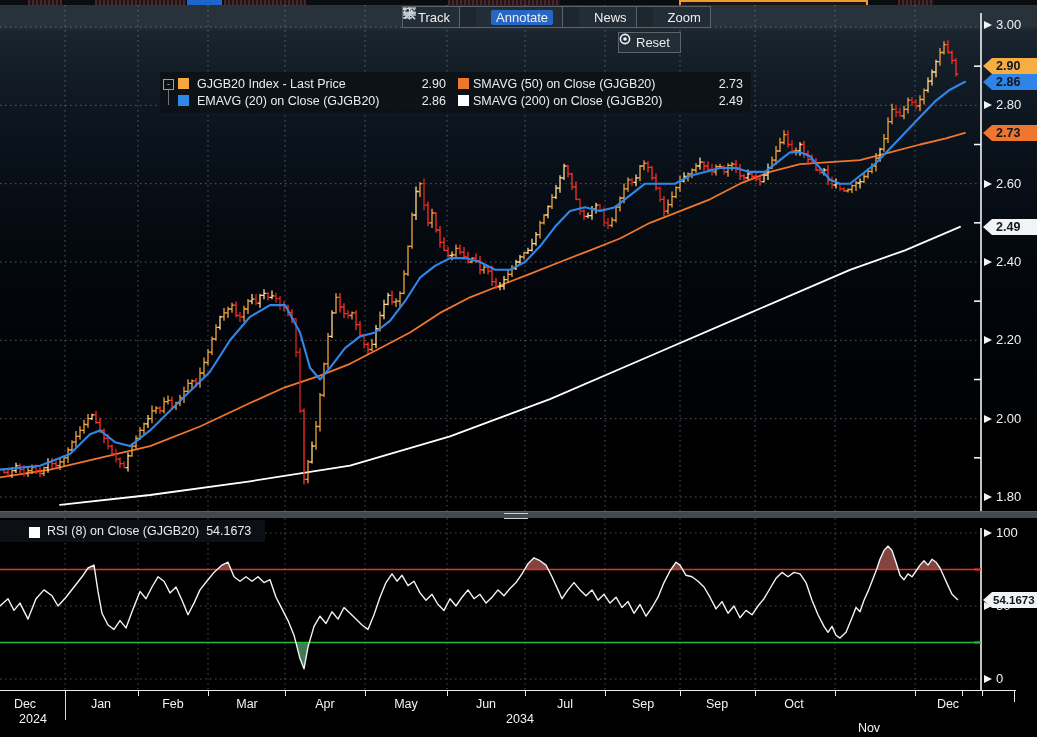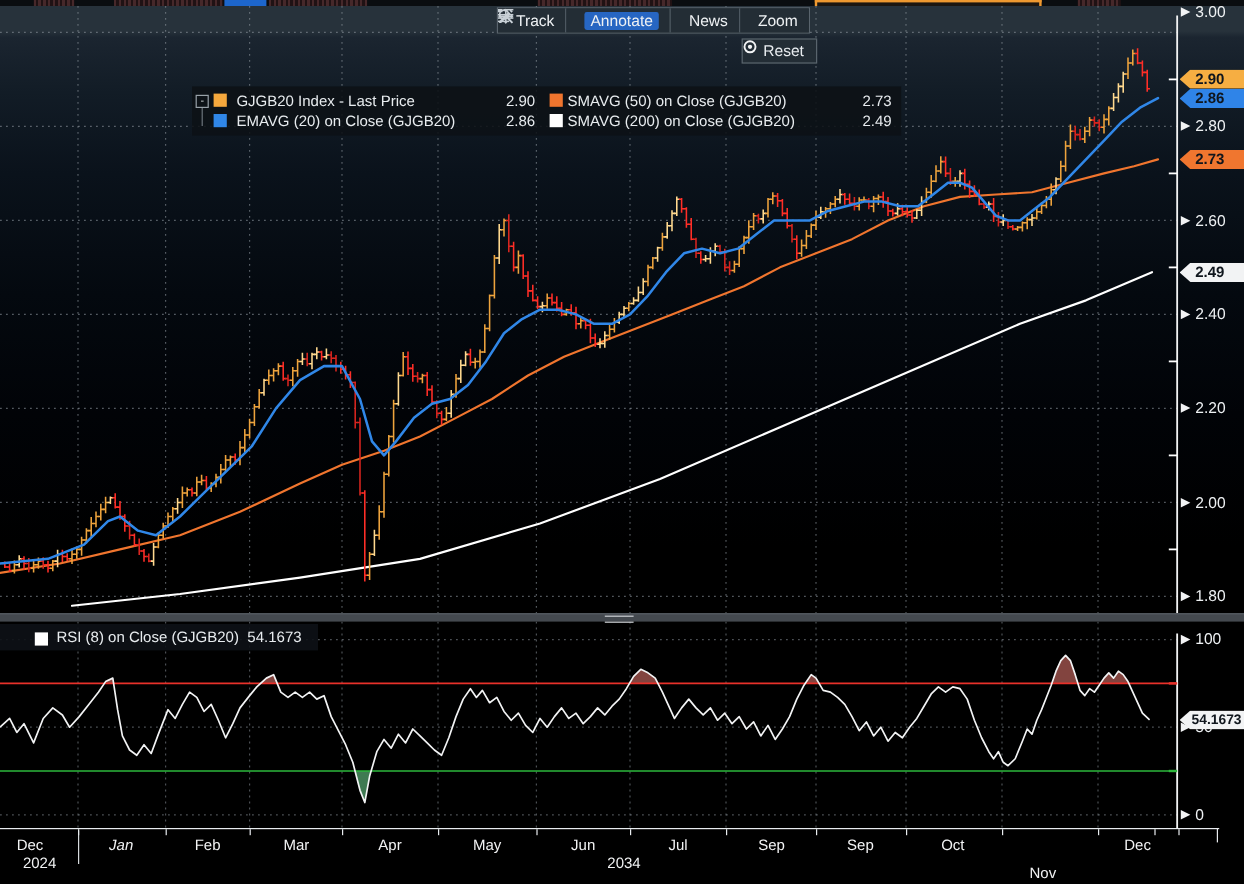--- a/index.html
+++ b/index.html
@@ -10,21 +10,21 @@
   .frag{position:absolute;top:0;height:5px;}
   .frag.maroon{background:repeating-linear-gradient(90deg,#46282a 0 2px,#201214 2px 4px);}
   .frag.blue{background:#1d66cc;}
   .frag.orangebox{box-sizing:border-box;border:2px solid #ef9930;border-bottom:none;background:#1c1610;}
   
   .main-panel{position:absolute;left:0;top:5px;width:1037px;height:506px;
     background:linear-gradient(180deg,#27323b 0px,#27323b 21px,#1b2530 26px,#121c26 72px,
       #0a121b 140px,#04090f 240px,#010307 340px,#000 450px);}
   .main-panel svg,.rsi-panel svg{position:absolute;left:0;top:0;}
   
-  .toolbar{position:absolute;left:414px;top:1px;display:flex;border:1px solid #59646d;background:#1e272e;z-index:6;}
+  .toolbar{position:absolute;left:402px;top:1px;display:flex;border:1px solid #59646d;background:#1e272e;z-index:6;gap:16px;}
   .tbtn{display:flex;align-items:center;gap:6px;padding:0 9px;height:20px;background:#232d35;
         border-right:1px solid #59646d;font-size:13px;color:#eef1f3;cursor:default;white-space:nowrap;}
   .tbtn:last-child{border-right:none;}
   .tbtn .hl{background:#2766c2;padding:0 5px;border-radius:2px;}
   .reset-btn{position:absolute;left:618px;top:27px;display:flex;align-items:center;gap:7px;
         height:19px;padding:0 10px;border:1px solid #59646d;background:#232d35;font-size:13px;z-index:6;}
   .icon{display:inline-block;line-height:0;}
   
   .legend{position:absolute;left:160px;top:67px;padding:3px 8px 4px 18px;
      background:rgba(13,17,22,0.88);z-index:5;font-size:12.5px;}
@@ -484,41 +484,41 @@
         <div class="ax-tick" style="left: 605px;"></div>
         <div class="ax-tick" style="left: 680px;"></div>
         <div class="ax-tick" style="left: 755px;"></div>
         <div class="ax-tick" style="left: 835px;"></div>
         <div class="ax-tick" style="left: 915px;"></div>
         <div class="ax-tick" style="left: 962px;"></div>
         <div class="ax-tick" style="left: 982px;"></div>
       </div>
     <div id="axMonths">
         <div class="month" style="left: 25px;">Dec</div>
-        <div class="month" style="left: 101px; font-style: italic;">Jan</div>
+        <div class="month" style="left: 101px;">Jan</div>
         <div class="month" style="left: 173px;">Feb</div>
         <div class="month" style="left: 247px;">Mar</div>
         <div class="month" style="left: 325px;">Apr</div>
         <div class="month" style="left: 406px;">May</div>
         <div class="month" style="left: 486px;">Jun</div>
         <div class="month" style="left: 565px;">Jul</div>
         <div class="month" style="left: 643px;">Sep</div>
         <div class="month" style="left: 717px;">Sep</div>
         <div class="month" style="left: 794px;">Oct</div>
         <div class="month" style="left: 869px; margin-top: 24px;">Nov</div>
         <div class="month" style="left: 948px;">Dec</div>
       </div>
     <div id="axYears">
         <div class="year" style="left: 33px;">2024</div>
         <div class="year" style="left: 520px;">2034</div>
       </div>
   </div>
 
   <div id="yLabels">
-      <div class="ytick" style="left: 996px; top: 2px;">3.00<span class="tickarr"></span></div>
+      <div class="ytick" style="left: 996px; top: 17px;">3.00<span class="tickarr"></span></div>
       <div class="ytick" style="left: 996px; top: 97px;">2.80<span class="tickarr"></span></div>
       <div class="ytick" style="left: 996px; top: 176px;">2.60<span class="tickarr"></span></div>
       <div class="ytick" style="left: 996px; top: 254px;">2.40<span class="tickarr"></span></div>
       <div class="ytick" style="left: 996px; top: 332px;">2.20<span class="tickarr"></span></div>
       <div class="ytick" style="left: 996px; top: 411px;">2.00<span class="tickarr"></span></div>
       <div class="ytick" style="left: 996px; top: 489px;">1.80<span class="tickarr"></span></div>
       <div class="ytick" style="left: 996px; top: 525px;">100<span class="tickarr"></span></div>
       <div class="ytick" style="left: 996px; top: 598px;">50<span class="tickarr"></span></div>
       <div class="ytick" style="left: 996px; top: 671px;">0<span class="tickarr"></span></div>
     </div>

